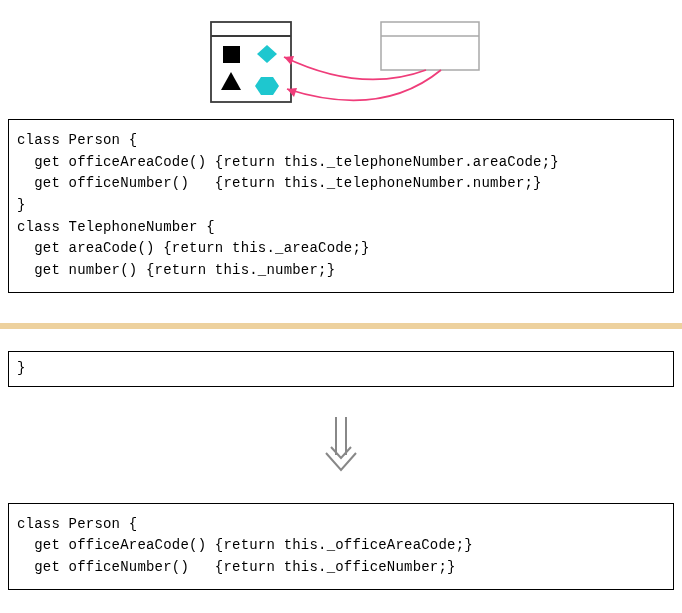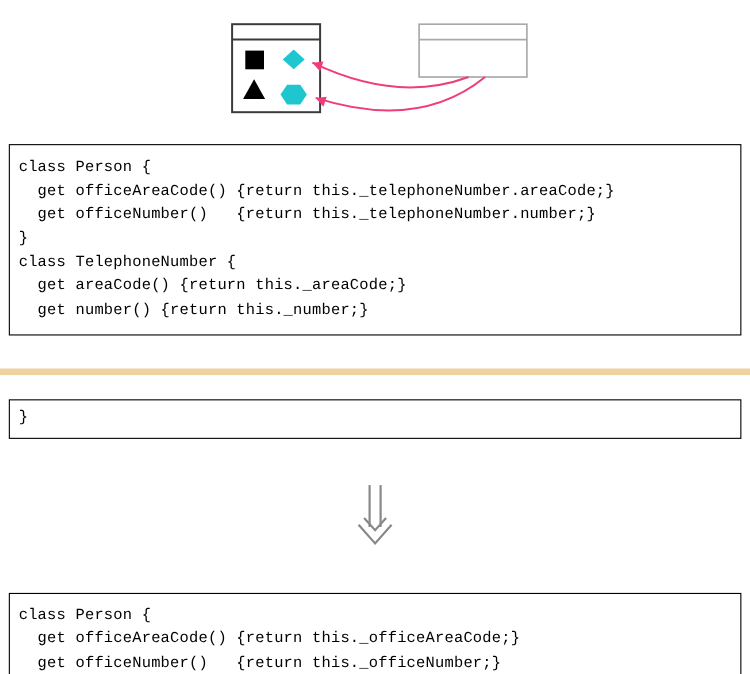--- a/index.html
+++ b/index.html
@@ -18,21 +18,21 @@
   }
   .diagram-wrap {
     width: 100%;
     display: flex;
     justify-content: center;
     padding-top: 14px;
     padding-bottom: 10px;
   }
   .codebox {
     border: 1px solid #000000;
-    margin: 12px 8px;
+    margin: 0 8px;
     padding: 10px 8px 10px 8px;
     white-space: pre;
     line-height: 1.55;
     font-family: "Courier New", Courier, monospace;
     letter-spacing: 0.2px;
   }
   .codebox.second {
     padding: 6px 8px;
     margin-top: 22px;
   }

